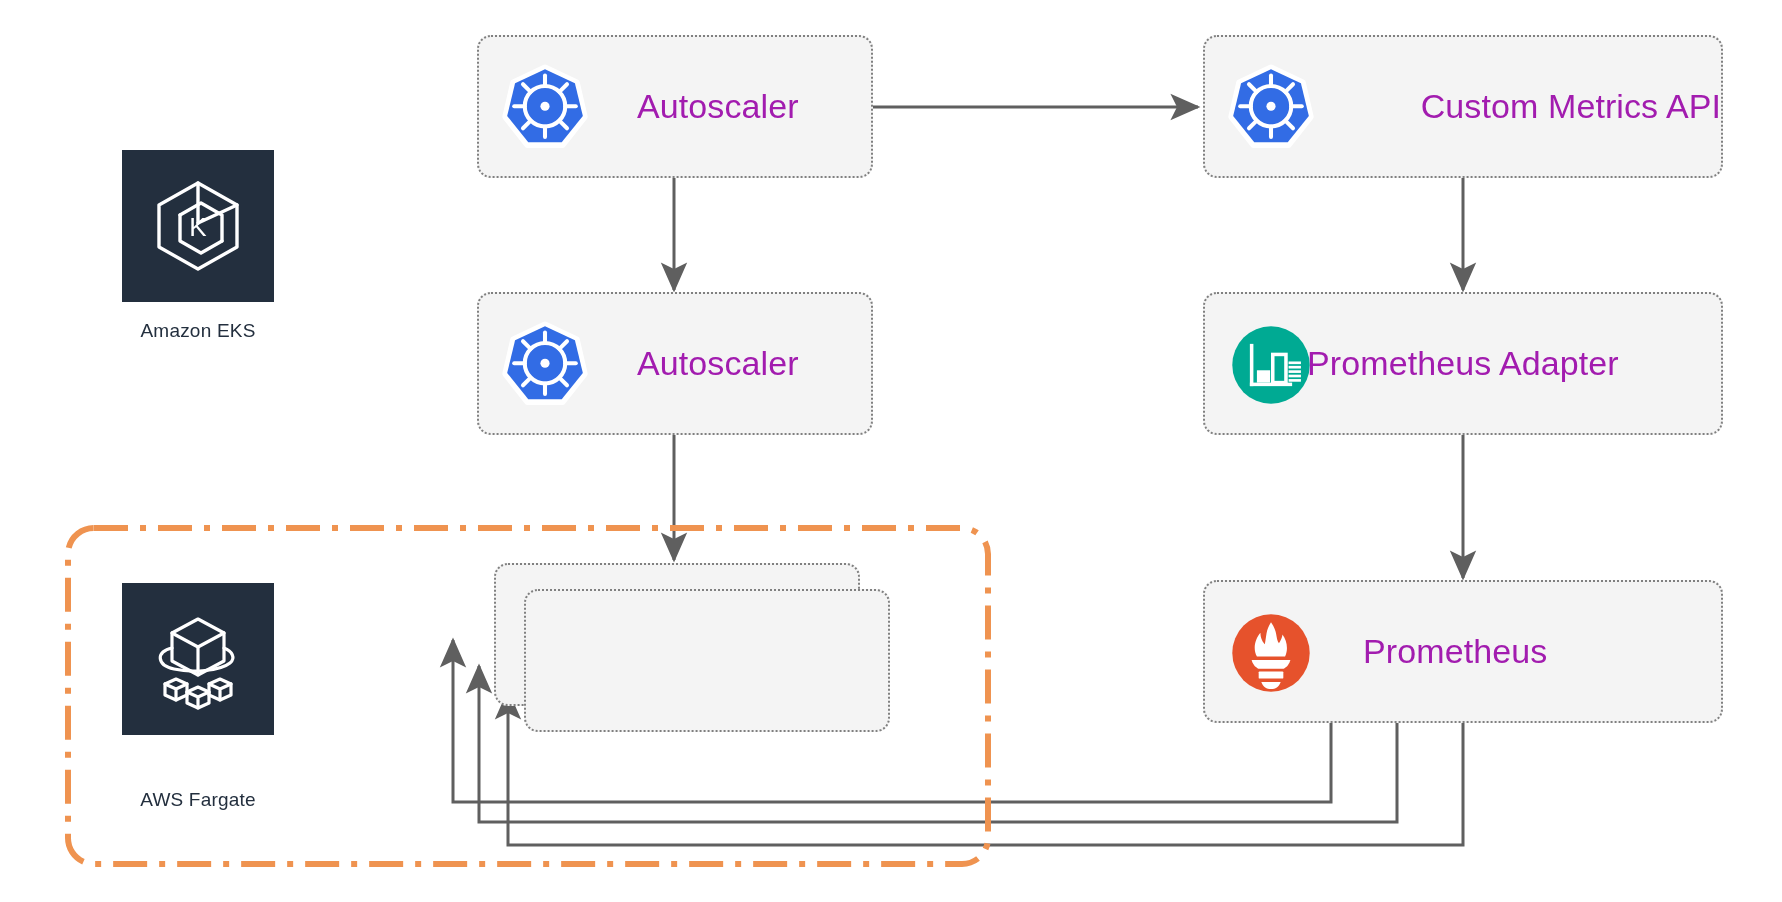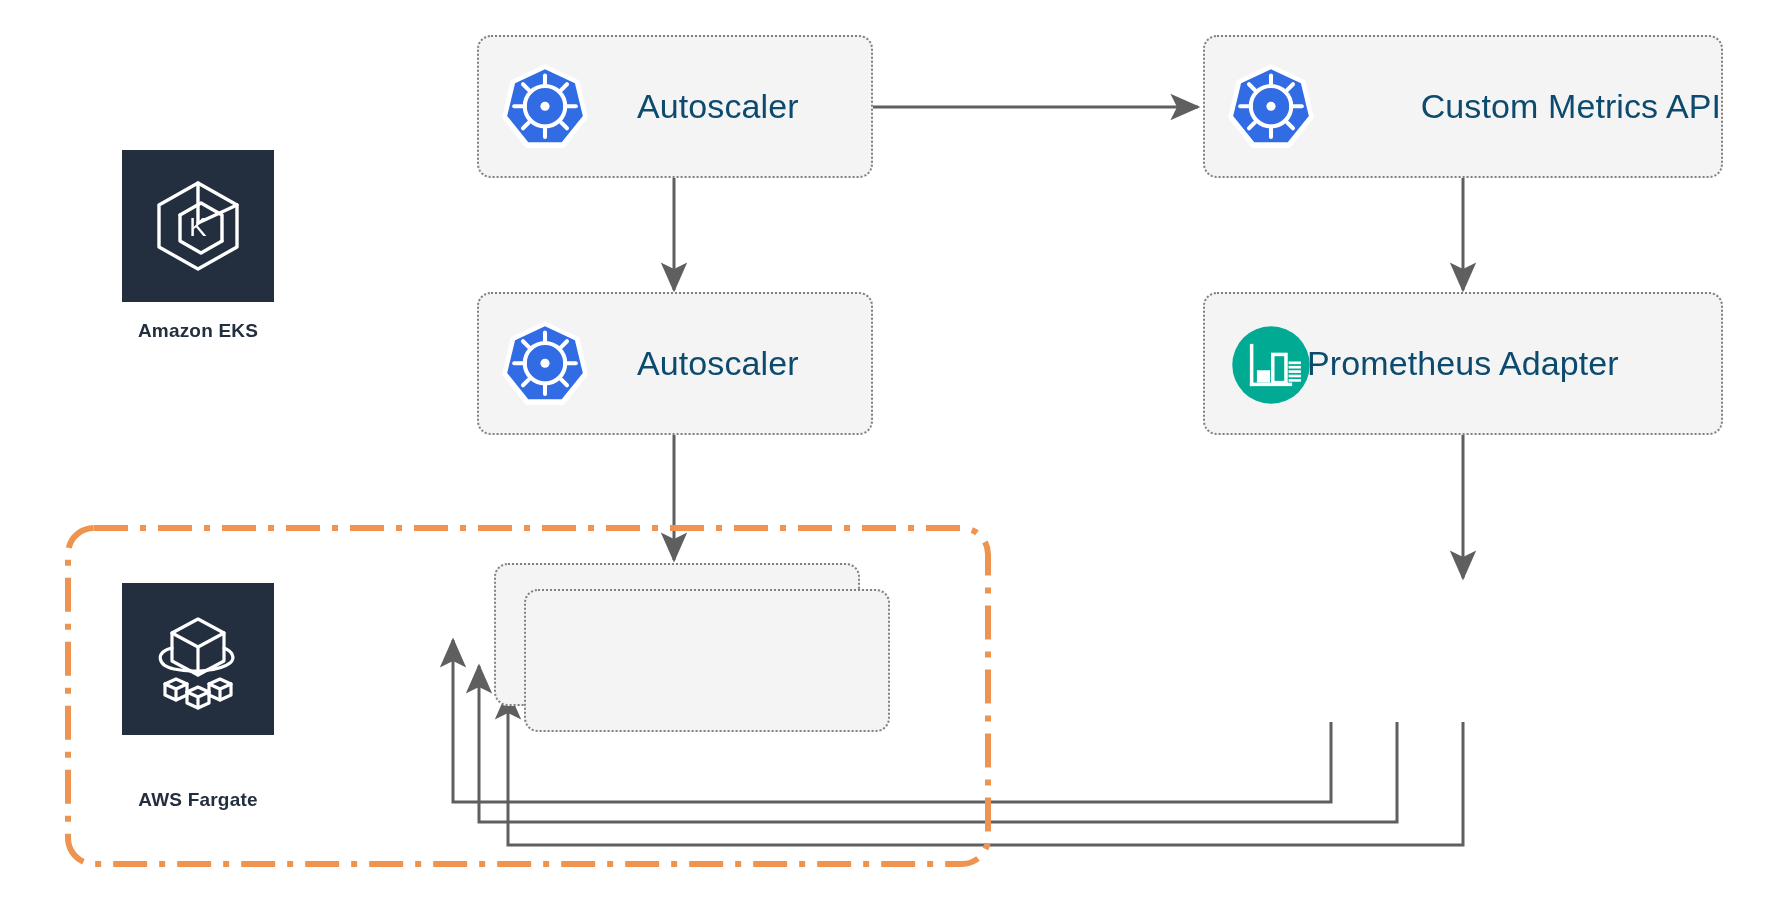--- a/index.html
+++ b/index.html
@@ -20,42 +20,42 @@
     position:absolute;
     box-sizing:border-box;
     background:#f4f4f4;
     border:2px dotted #808080;
     border-radius:14px;
     display:flex;
     align-items:center;
   }
   .node .label{
     font-size:34px;
-    color:#0c4a6e;
+    color:#a21caf;
     letter-spacing:.1px;
     white-space:nowrap;
   }
   .node .nodeicon{
     position:absolute;
     display:block;
   }
 
   
   .awstile{
     position:absolute;
     background:#232f3e;
     display:flex;
     align-items:center;
     justify-content:center;
   }
   .awscap{
     position:absolute;
     text-align:center;
     font-size:19px;
-    font-weight:bold;
+    font-weight:normal;
     color:#232f3e;
     letter-spacing:.2px;
     white-space:nowrap;
   }
 
   
   #fargate-boundary{
     position:absolute;
     box-sizing:border-box;
     border-radius:26px;
@@ -224,14 +224,35 @@
           <rect x="70" y="51" width="14" height="3"></rect>
           <rect x="70" y="56" width="14" height="3"></rect>
           <rect x="70" y="61" width="14" height="3"></rect>
           <rect x="70" y="66" width="14" height="3"></rect>
         </g>
       </svg>
     </span>
     <span class="label" style="margin-left:102px;">Prometheus Adapter</span>
   </div>
 
+  <div class="node" style="left:1203px; top:580px; width:520px; height:143px;">
+    <span class="nodeicon" style="left:22px; top:27px;">
+      <svg width="88" height="88" viewBox="0 0 100 100" xmlns="http://www.w3.org/2000/svg">
+        <circle cx="50" cy="50" r="44" fill="#e6522c"></circle>
+        <g fill="#ffffff">
+          <path d="M50 15
+                   C 58 26 55 33 59 39
+                   C 63 33 63 29 63 29
+                   C 68 36 70 45 66 54
+                   L 34 54
+                   C 29 45 32 34 38 27
+                   C 38 34 41 38 43 40
+                   C 45 31 44 24 50 15 Z"></path>
+          <path d="M28 58 L72 58 C70 66 64 68 64 68 L36 68 C36 68 30 66 28 58 Z"></path>
+          <rect x="36" y="71" width="28" height="8" rx="1"></rect>
+          <path d="M39 83 L61 83 C59 89 55 91 50 91 C45 91 41 89 39 83 Z"></path>
+        </g>
+      </svg>
+    </span>
+    <span class="label" style="margin-left:158px;">Prometheus</span>
+  </div>
 
 </div>
 
 </body></html>

